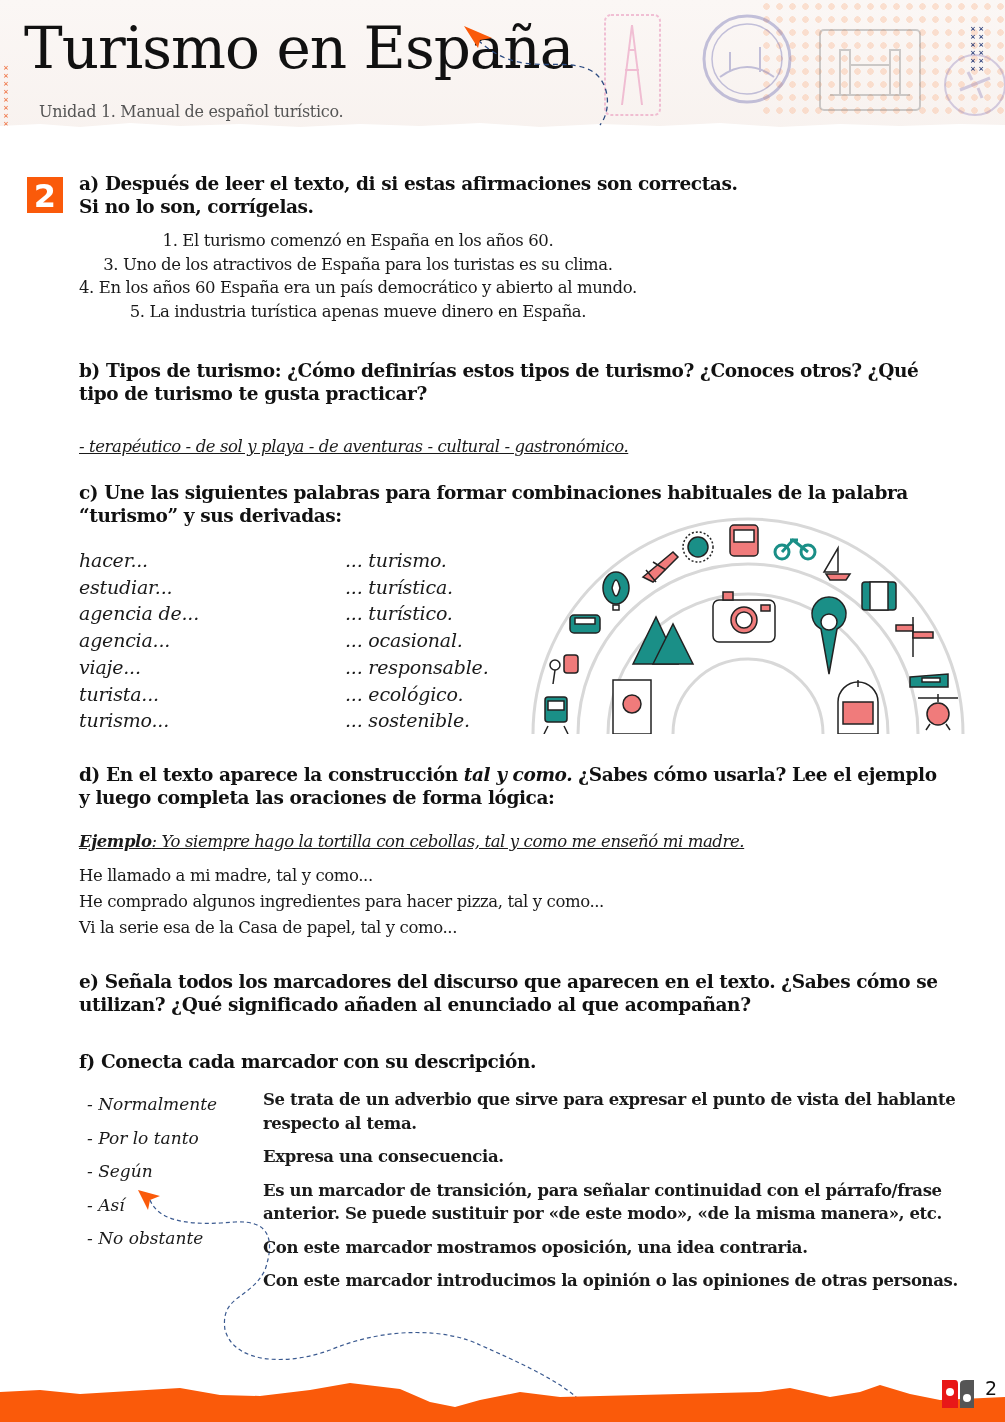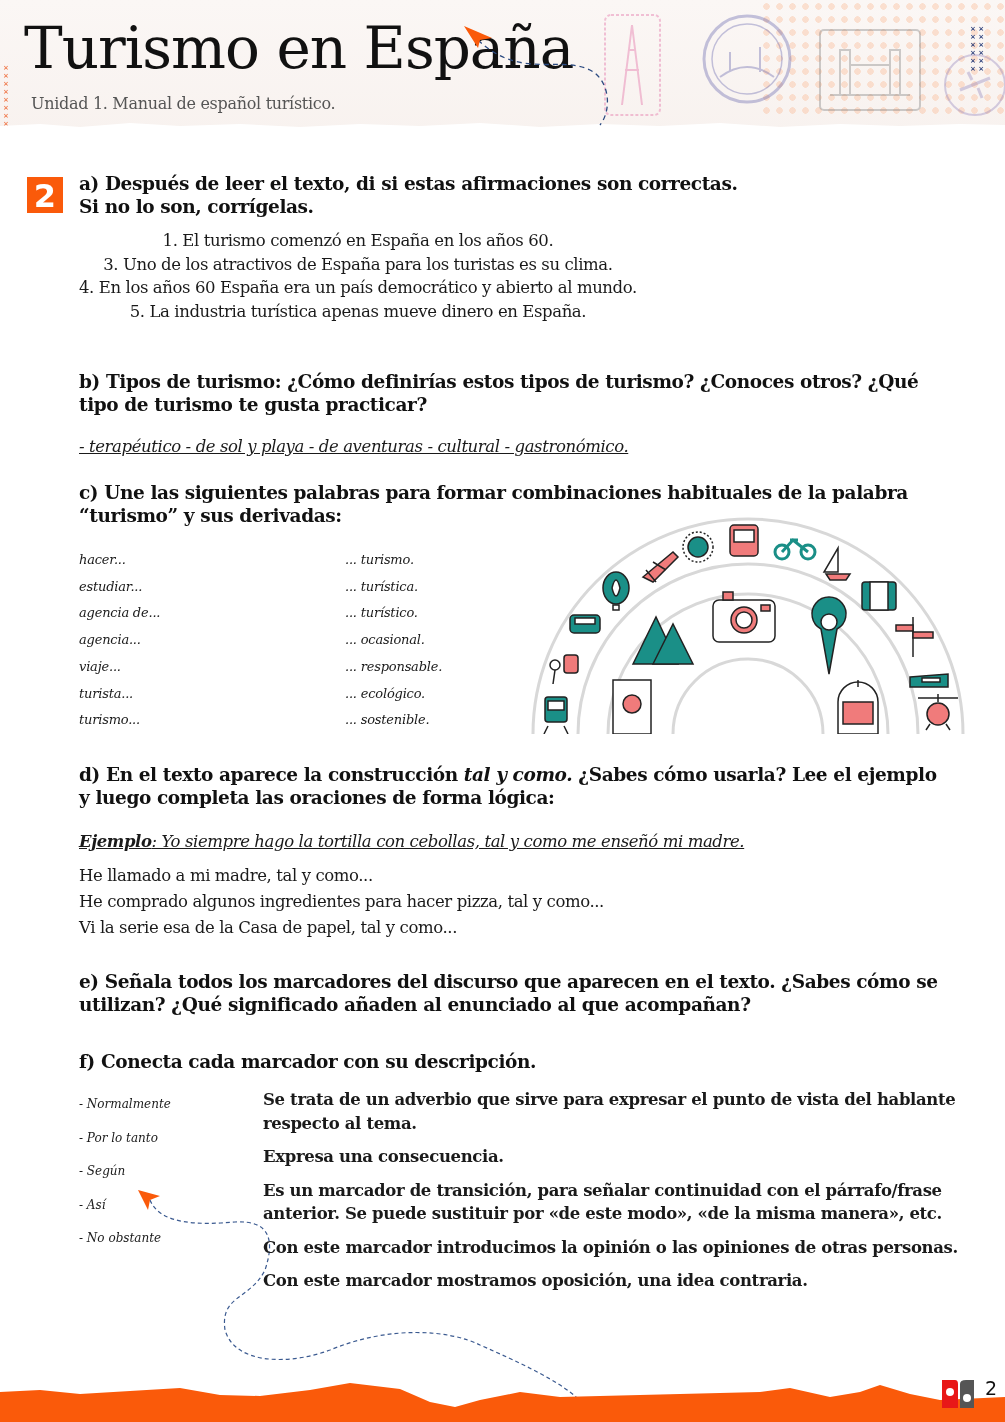--- a/index.html
+++ b/index.html
@@ -20,21 +20,21 @@
       background-image: radial-gradient(circle, rgba(250,180,140,0.45) 3px, transparent 3.5px);
       background-size: 13px 13px; opacity: 0.8;
     }
     .stamp { position: absolute; opacity: 0.35; }
     .title {
       position: absolute; left: 24px; top: 14px; margin: 0;
       font-family: "DejaVu Serif", serif; font-weight: normal;
       font-size: 58px; letter-spacing: -1px; color: #111;
     }
     .subtitle {
-      position: absolute; left: 27px; top: 90px; margin: 4px;
+      position: absolute; left: 27px; top: 90px; margin: 12px;
       font-family: "DejaVu Serif", serif; font-size: 16px; color: #555;
       letter-spacing: -0.3px;
     }
     .xmarks { position: absolute; font-family: "DejaVu Sans", sans-serif; font-size: 7px; line-height: 8px; font-weight: bold; }
     .xmarks-left { left: 3px; top: 64px; color: #f07b4e; width: 14px; }
     .xmarks-right { left: 970px; top: 25px; color: #2b3f7a; width: 16px; }
 
     .deco-svg { position: absolute; left: 0; top: 0; width: 1005px; height: 1422px; pointer-events: none; }
 
     
@@ -50,23 +50,23 @@
       font-size: 18.5px; line-height: 23px; color: #111; letter-spacing: -0.4px;
     }
     .body-line {
       position: absolute; font-family: "DejaVu Serif", serif;
       font-size: 16.5px; line-height: 23.5px; color: #1a1a1a; letter-spacing: -0.4px; margin: 0;
     }
     .italic { font-style: italic; text-decoration: underline; }
     .list { position: absolute; left: 79px; margin: 0; padding: 0; list-style: none; }
     .list li { font-family: "DejaVu Serif", serif; font-size: 16.5px; line-height: 23.5px; letter-spacing: -0.4px; text-align: center; }
     .col { position: absolute; margin: 0; padding: 0; list-style: none; }
-    .col li { font-family: "DejaVu Serif", serif; font-style: italic; font-size: 13px; line-height: 26.7px; letter-spacing: -0.2px; }
+    .col li { font-family: "DejaVu Serif", serif; font-style: italic; font-size: 19px; line-height: 26.7px; letter-spacing: -0.2px; }
     .markers { position: absolute; left: 79px; top: 1088px; margin: 0; padding: 0; list-style: none; }
-    .markers li { font-family: "DejaVu Serif", serif; font-style: italic; font-size: 12px; line-height: 33.5px; }
+    .markers li { font-family: "DejaVu Serif", serif; font-style: italic; font-size: 17px; line-height: 33.5px; margin-left: 8px; }
     .descs { position: absolute; left: 263px; top: 1088px; width: 710px; margin: 0; padding: 0; list-style: none; font-weight: bold; }
     .descs li { font-family: "DejaVu Serif", serif; font-size: 16.5px; line-height: 23.5px; letter-spacing: -0.35px; margin-bottom: 10px; }
 
     .icons-wheel { position: absolute; left: 528px; top: 512px; width: 440px; height: 222px; }
 
     .footer-tear { position: absolute; left: 0; top: 1382px; width: 1005px; height: 40px; }
     .page-logo { position: absolute; left: 940px; top: 1378px; width: 38px; height: 30px; }
     .page-num { position: absolute; left: 985px; top: 1377px; font-family: "DejaVu Sans", sans-serif; font-size: 19px; color: #111; }
   </style>
 </head>
@@ -118,21 +118,21 @@
   <span>a) Después de leer el texto, di si estas afirmaciones son correctas.</span><br>
   <span>Si no lo son, corrígelas.</span>
 </h2>
 <ul class="list" style="top:229px">
   <li>1. El turismo comenzó en España en los años 60.</li>
   <li>3. Uno de los atractivos de España  para los turistas es su clima.</li>
   <li>4. En los años 60 España era un país democrático y abierto al mundo.</li>
   <li>5. La industria turística apenas mueve dinero en España.</li>
 </ul>
 
-<h2 class="q-title" style="top:370px">
+<h2 class="q-title" style="top:359px">
   <span>b) Tipos de turismo: ¿Cómo definirías estos tipos de turismo? ¿Conoces otros? ¿Qué</span><br>
   <span>tipo de turismo te gusta practicar?</span>
 </h2>
 <p class="body-line italic" style="left:79px;top:435px">- terapéutico - de sol y playa - de aventuras - cultural - gastronómico.</p>
 
 <h2 class="q-title" style="top:481px">
   <span>c) Une las siguientes palabras para formar combinaciones habituales de la palabra</span><br>
   <span>“turismo” y sus derivadas:</span>
 </h2>
 <ul class="col" style="left:79px;top:547px">
@@ -285,22 +285,22 @@
   <li>- Normalmente</li>
   <li>- Por lo tanto</li>
   <li>- Según</li>
   <li>- Así</li>
   <li>- No obstante</li>
 </ul>
 <ul class="descs">
   <li>Se trata de un adverbio que sirve para expresar el punto de vista del hablante respecto al tema.</li>
   <li>Expresa una consecuencia.</li>
   <li>Es un marcador de transición, para señalar continuidad con el párrafo/frase anterior. Se puede sustituir por «de este modo», «de la misma manera», etc.</li>
+  <li>Con este marcador mostramos oposición, una idea contraria.</li>
   <li>Con este marcador introducimos la opinión o las opiniones de otras personas.</li>
-  <li>Con este marcador mostramos oposición, una idea contraria.</li>
 </ul>
 
 <svg class="footer-tear" viewBox="0 0 1005 40" preserveAspectRatio="none">
   <path d="M0 10 L40 8 L80 12 L130 9 L180 6 L220 13 L260 14 L310 8 L350 1 L400 7 L430 20 L455 25 L480 18 L520 10 L560 15 L600 14 L640 13 L680 12 L720 11 L760 10 L790 6 L830 15 L860 10 L880 3 L910 12 L940 18 L1005 15 L1005 40 L0 40 Z" fill="#fa5a0a"></path>
 </svg>
 <svg class="page-logo" viewBox="0 0 38 30">
   <path d="M2 2 L15 2 Q18 2 18 6 L18 30 L2 30 Z" fill="#e81818"></path>
   <circle cx="10" cy="14" r="4" fill="#fff"></circle>
   <path d="M20 6 Q20 2 26 2 L34 2 L34 30 L20 30 Z" fill="#555"></path>
   <circle cx="27" cy="20" r="4" fill="#fff"></circle>

